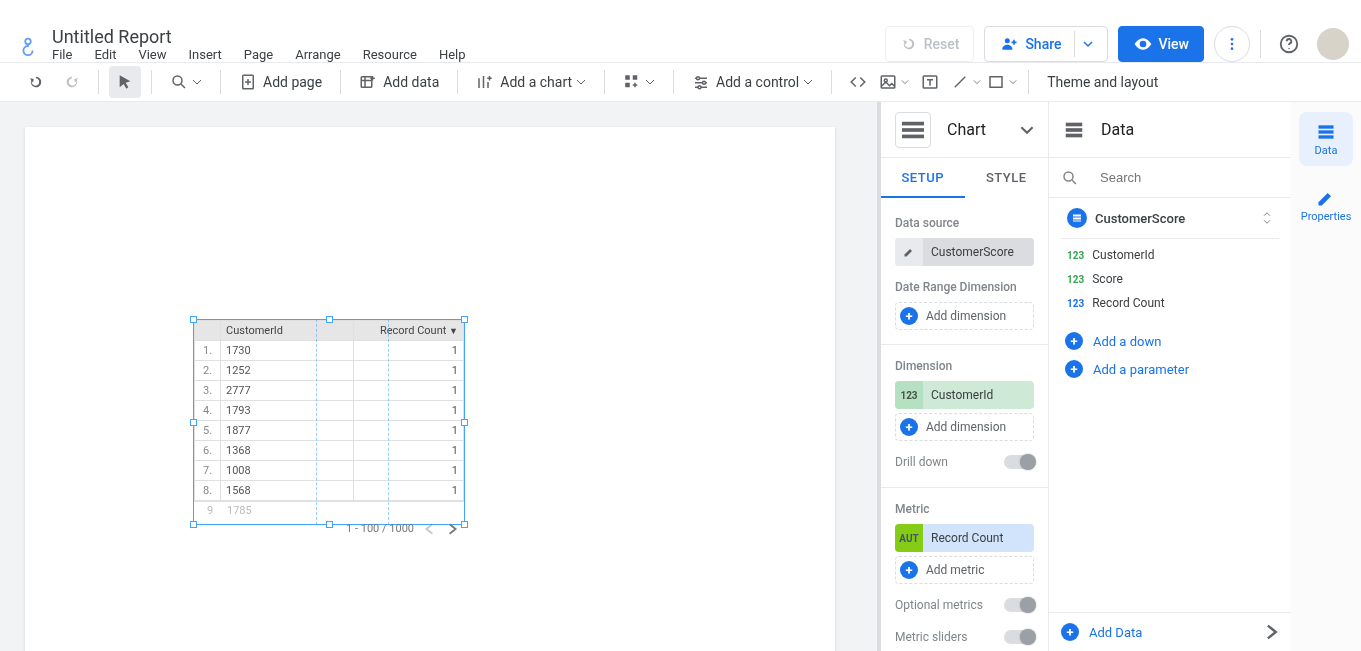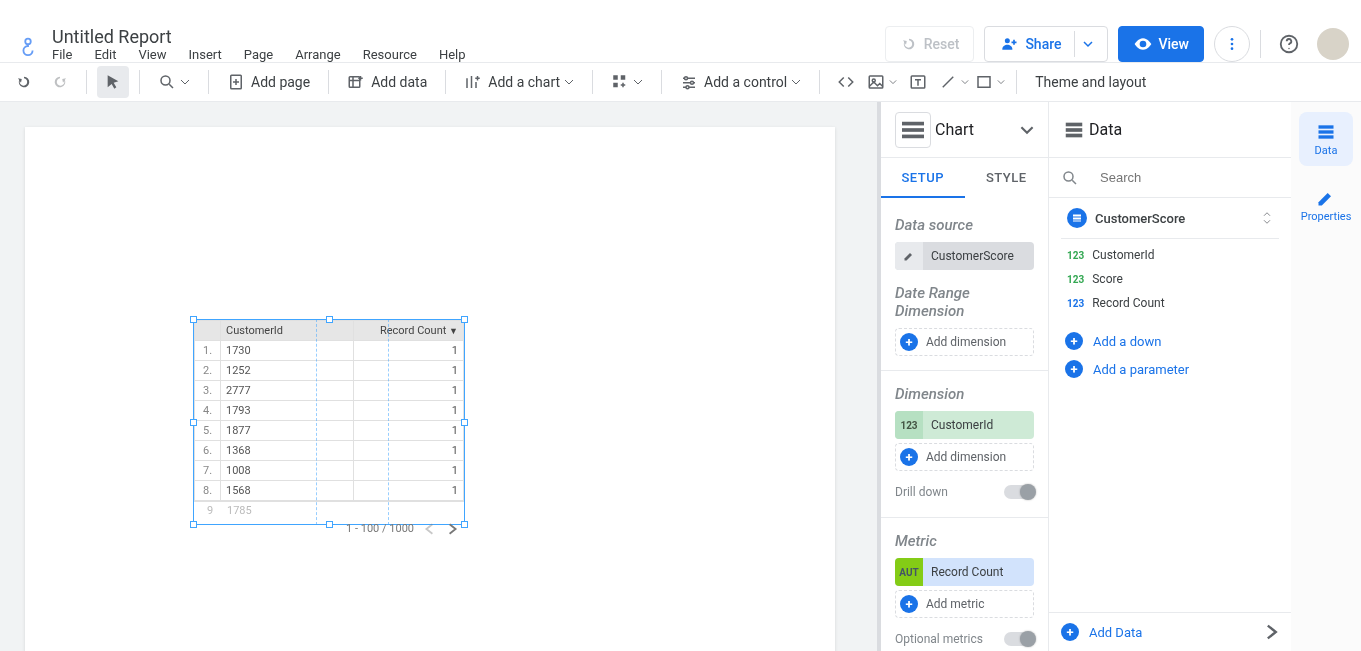--- a/index.html
+++ b/index.html
@@ -33,21 +33,21 @@
   .btn.reset{color:#bdc1c6;border-color:#eceef0;}
   .btn.share{color:var(--blue);position:relative;padding-right:6px;}
   .btn.share .split{border-left:1px solid var(--grey-300);padding:8px 8px 8px 8px;margin-left:6px;display:flex;}
   .btn.view{background:var(--blue);border-color:var(--blue);color:#fff;}
   .circle-btn{width:36px;height:36px;border-radius:50%;border:1px solid var(--grey-300);display:flex;align-items:center;justify-content:center;cursor:pointer;color:var(--blue);}
   .icon-btn{width:36px;height:36px;border-radius:50%;display:flex;align-items:center;justify-content:center;cursor:pointer;color:var(--grey-600);}
   .avatar{width:32px;height:32px;border-radius:50%;background:#d8d3c8;}
   .vsep{width:1px;height:28px;background:var(--grey-300);}
 
   
-  .toolbar{display:flex;align-items:center;height:40px;border-top:1px solid var(--grey-200);border-bottom:1px solid var(--grey-200);padding:0 8px;gap:4px;}
+  .toolbar{display:flex;align-items:center;height:40px;border-top:1px solid var(--grey-200);border-bottom:1px solid var(--grey-200);padding:0 20px;gap:4px;}
   .tb{display:flex;align-items:center;gap:6px;height:32px;padding:0 8px;border-radius:4px;cursor:pointer;color:var(--grey-700);font-size:14px;}
   .tb svg{color:var(--grey-600);}
   .tb.icon{width:32px;padding:0;justify-content:center;}
   .tb.active{background:var(--grey-200);}
   .toolbar .sep{width:1px;height:24px;background:var(--grey-300);margin:0 6px;}
   .caret{margin-left:-2px;}
 
   
   .main{display:flex;height:calc(100vh - 102px);}
   .canvas{flex:1;background:var(--grey-100);position:relative;overflow:auto;min-width:0;}
@@ -65,28 +65,28 @@
   table.grid th{background:#e6e6e6;font-weight:400;color:#444;}
   table.grid th.num,table.grid td.num{text-align:right;}
   table.grid .idx{width:26px;text-align:center;color:#888;}
   .pager{display:flex;justify-content:flex-end;align-items:center;gap:10px;padding:3px 6px;font-size:11px;color:#777;}
   .pager svg{width:12px;height:12px;}
 
   
   .splitter{width:4px;background:var(--grey-300);cursor:col-resize;}
   .panel{width:168px;display:flex;flex-direction:column;border-right:1px solid var(--grey-200);}
   .panel.data-panel{width:242px;border-right:none;}
-  .panel-header{display:flex;align-items:center;gap:4px;height:56px;padding:0 14px;border-bottom:1px solid var(--grey-200);}
+  .panel-header{display:flex;align-items:center;gap:16px;height:56px;padding:0 14px;border-bottom:1px solid var(--grey-200);}
   .panel-header .icon-box{width:36px;height:36px;border:1px solid var(--grey-300);border-radius:4px;display:flex;align-items:center;justify-content:center;}
   .panel-header h2{font-size:16px;font-weight:400;margin:0;flex:1;color:#202124;}
   .tabs{display:flex;height:40px;}
   .tab{flex:1;display:flex;align-items:center;justify-content:center;font-size:13px;letter-spacing:.5px;color:var(--grey-600);cursor:pointer;border-bottom:2px solid transparent;font-weight:500;text-align:center;}
   .tab.active{color:var(--blue);border-bottom-color:var(--blue);}
   .panel-body{flex:1;overflow:auto;padding:14px 14px 30px 14px;background:#fff;}
-  .section-label{font-size:15px;color:var(--grey-500);margin:4px 0 8px;font-weight:500;font-style:italic;}
+  .section-label{font-size:12px;color:var(--grey-500);margin:4px 0 8px;font-weight:500;}
   .chip{display:flex;align-items:center;height:28px;border-radius:4px;margin:4px 0;font-size:12px;overflow:hidden;}
   .chip .tag{width:28px;height:100%;display:flex;align-items:center;justify-content:center;font-size:10px;font-weight:700;}
   .chip .lbl{padding:0 8px;flex:1;}
   .chip.grey{background:var(--grey-300);}
   .chip.grey .tag{background:var(--grey-200);}
   .chip.green{background:var(--green-200);}
   .chip.green .tag{background:#b6e0c2; color:#454;}
   .chip.blue{background:var(--blue-100);}
   .chip.blue .tag{background:#84cc16;color:#456;}
   .add-chip{display:flex;align-items:center;gap:8px;height:28px;border:1px dashed var(--grey-300);border-radius:4px;margin:4px 0 14px;font-size:12px;padding:0 4px;cursor:pointer;color:var(--grey-600);}

